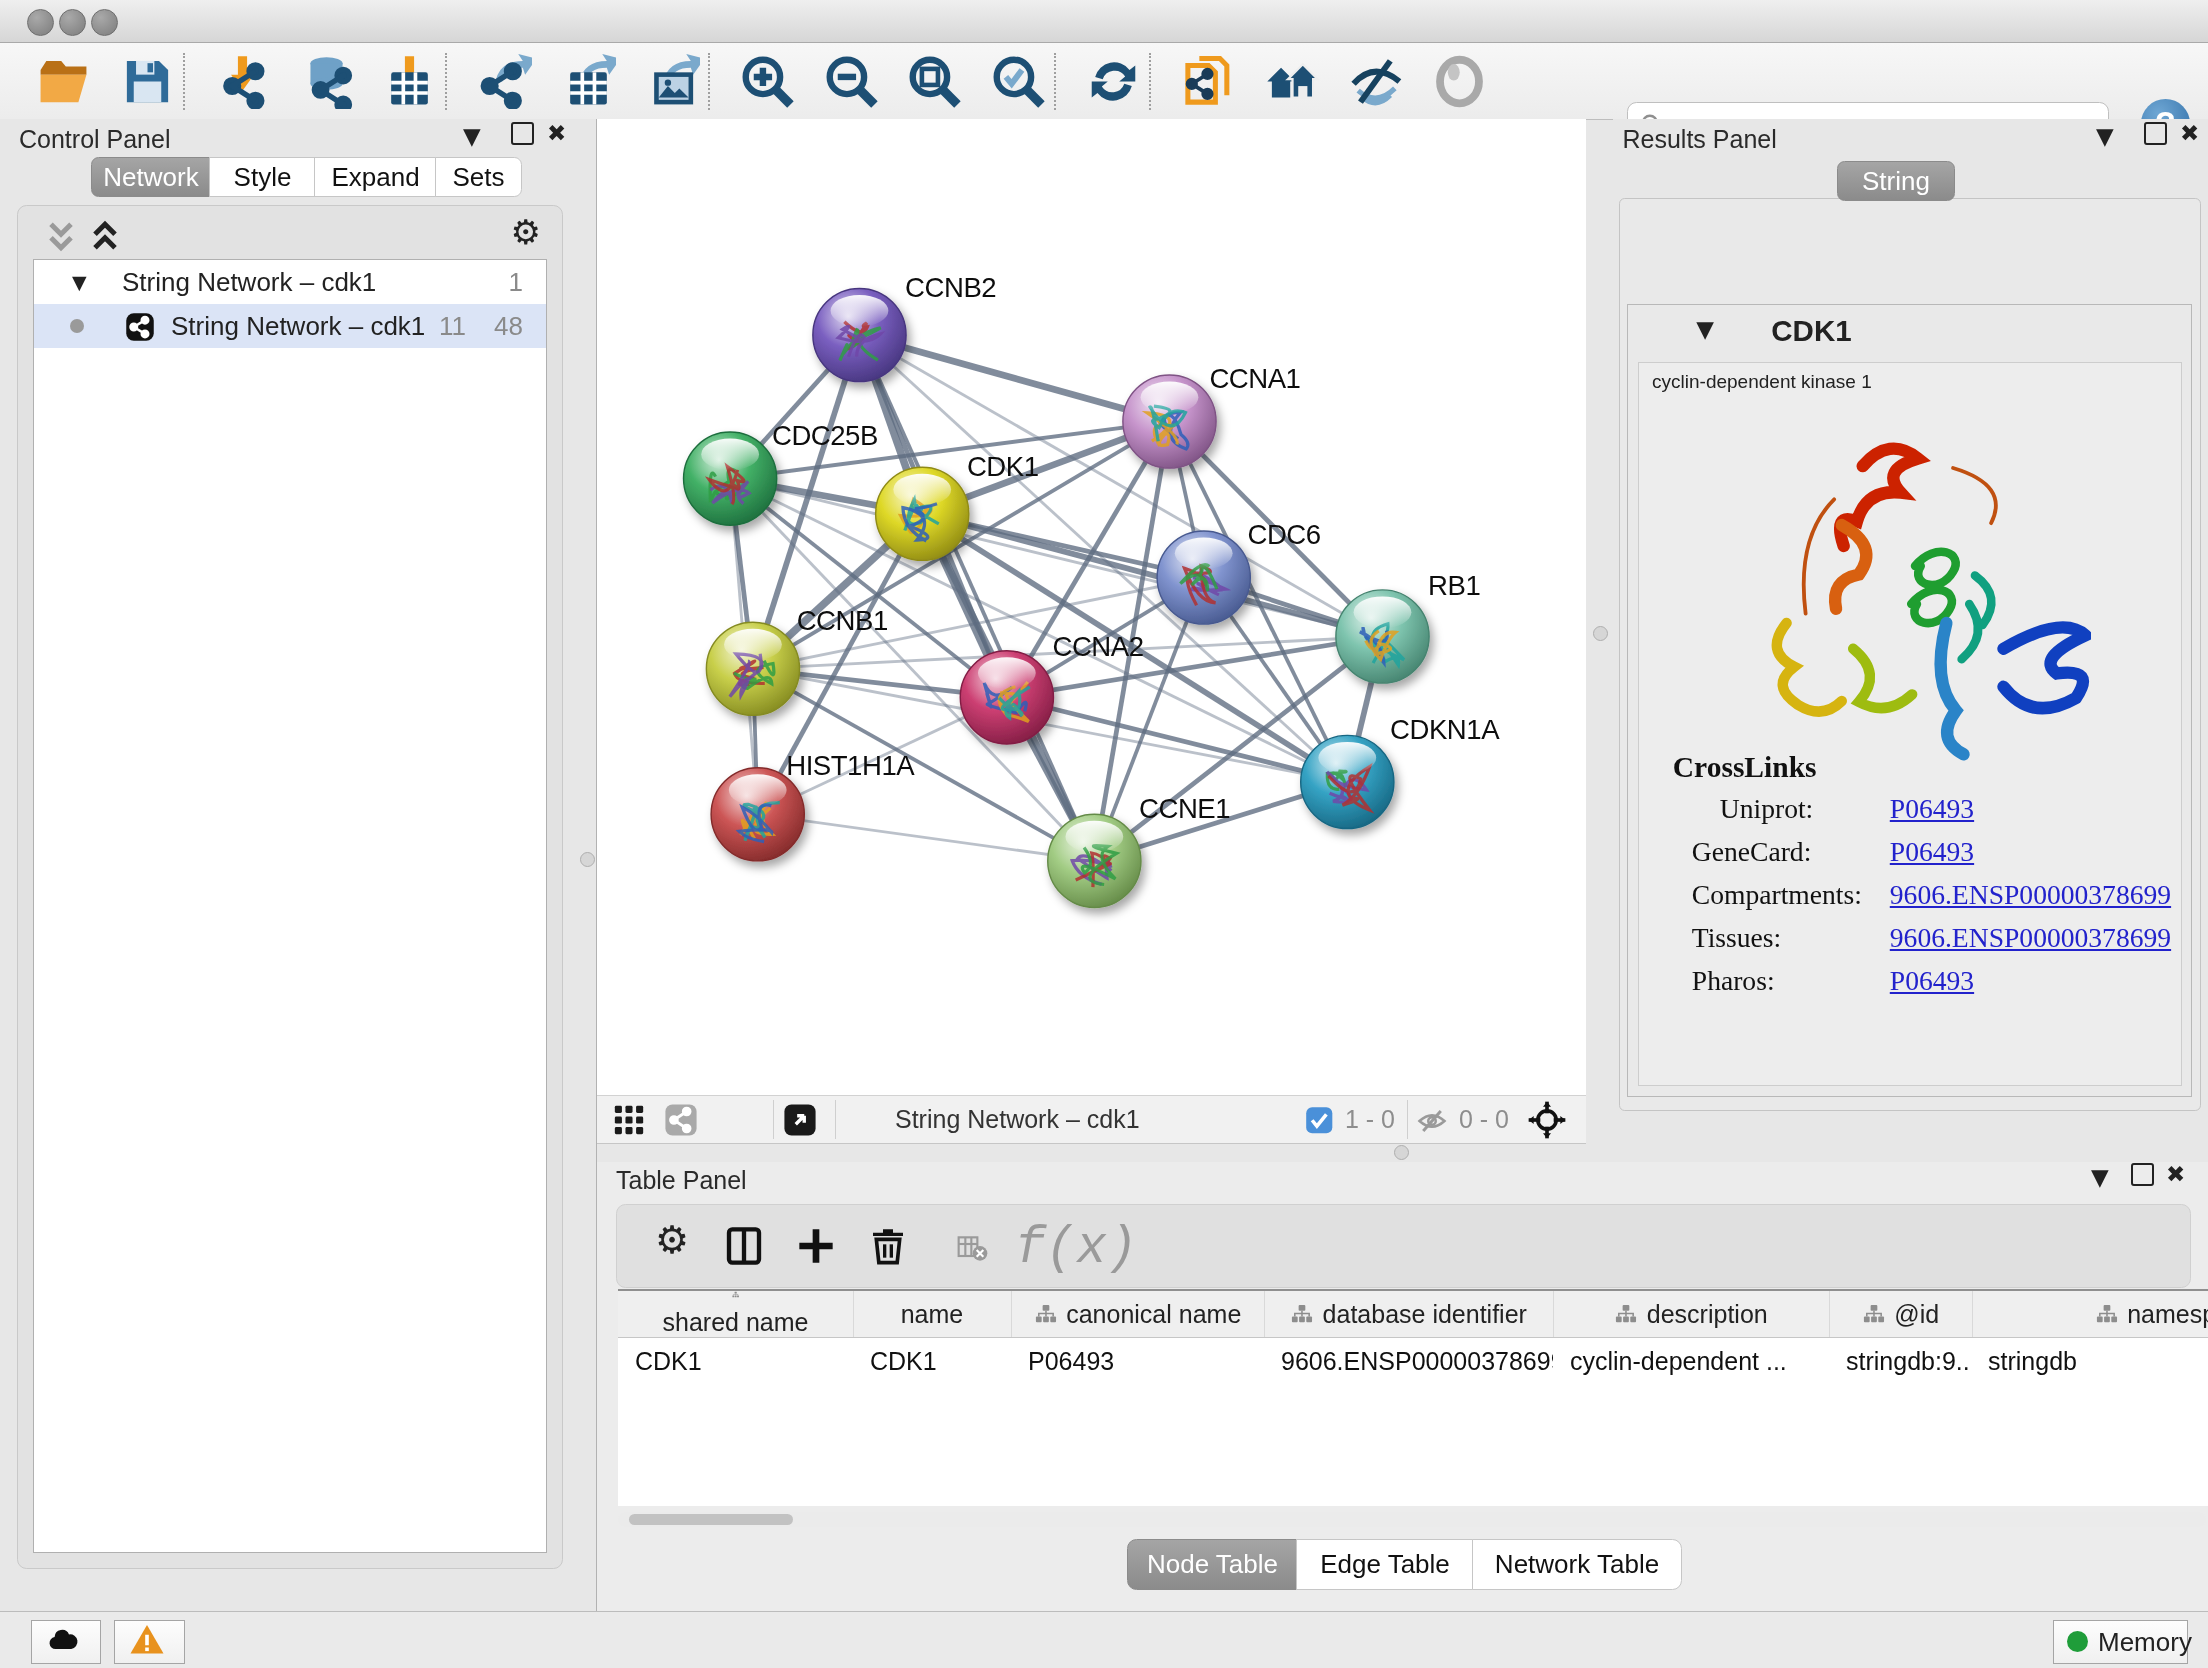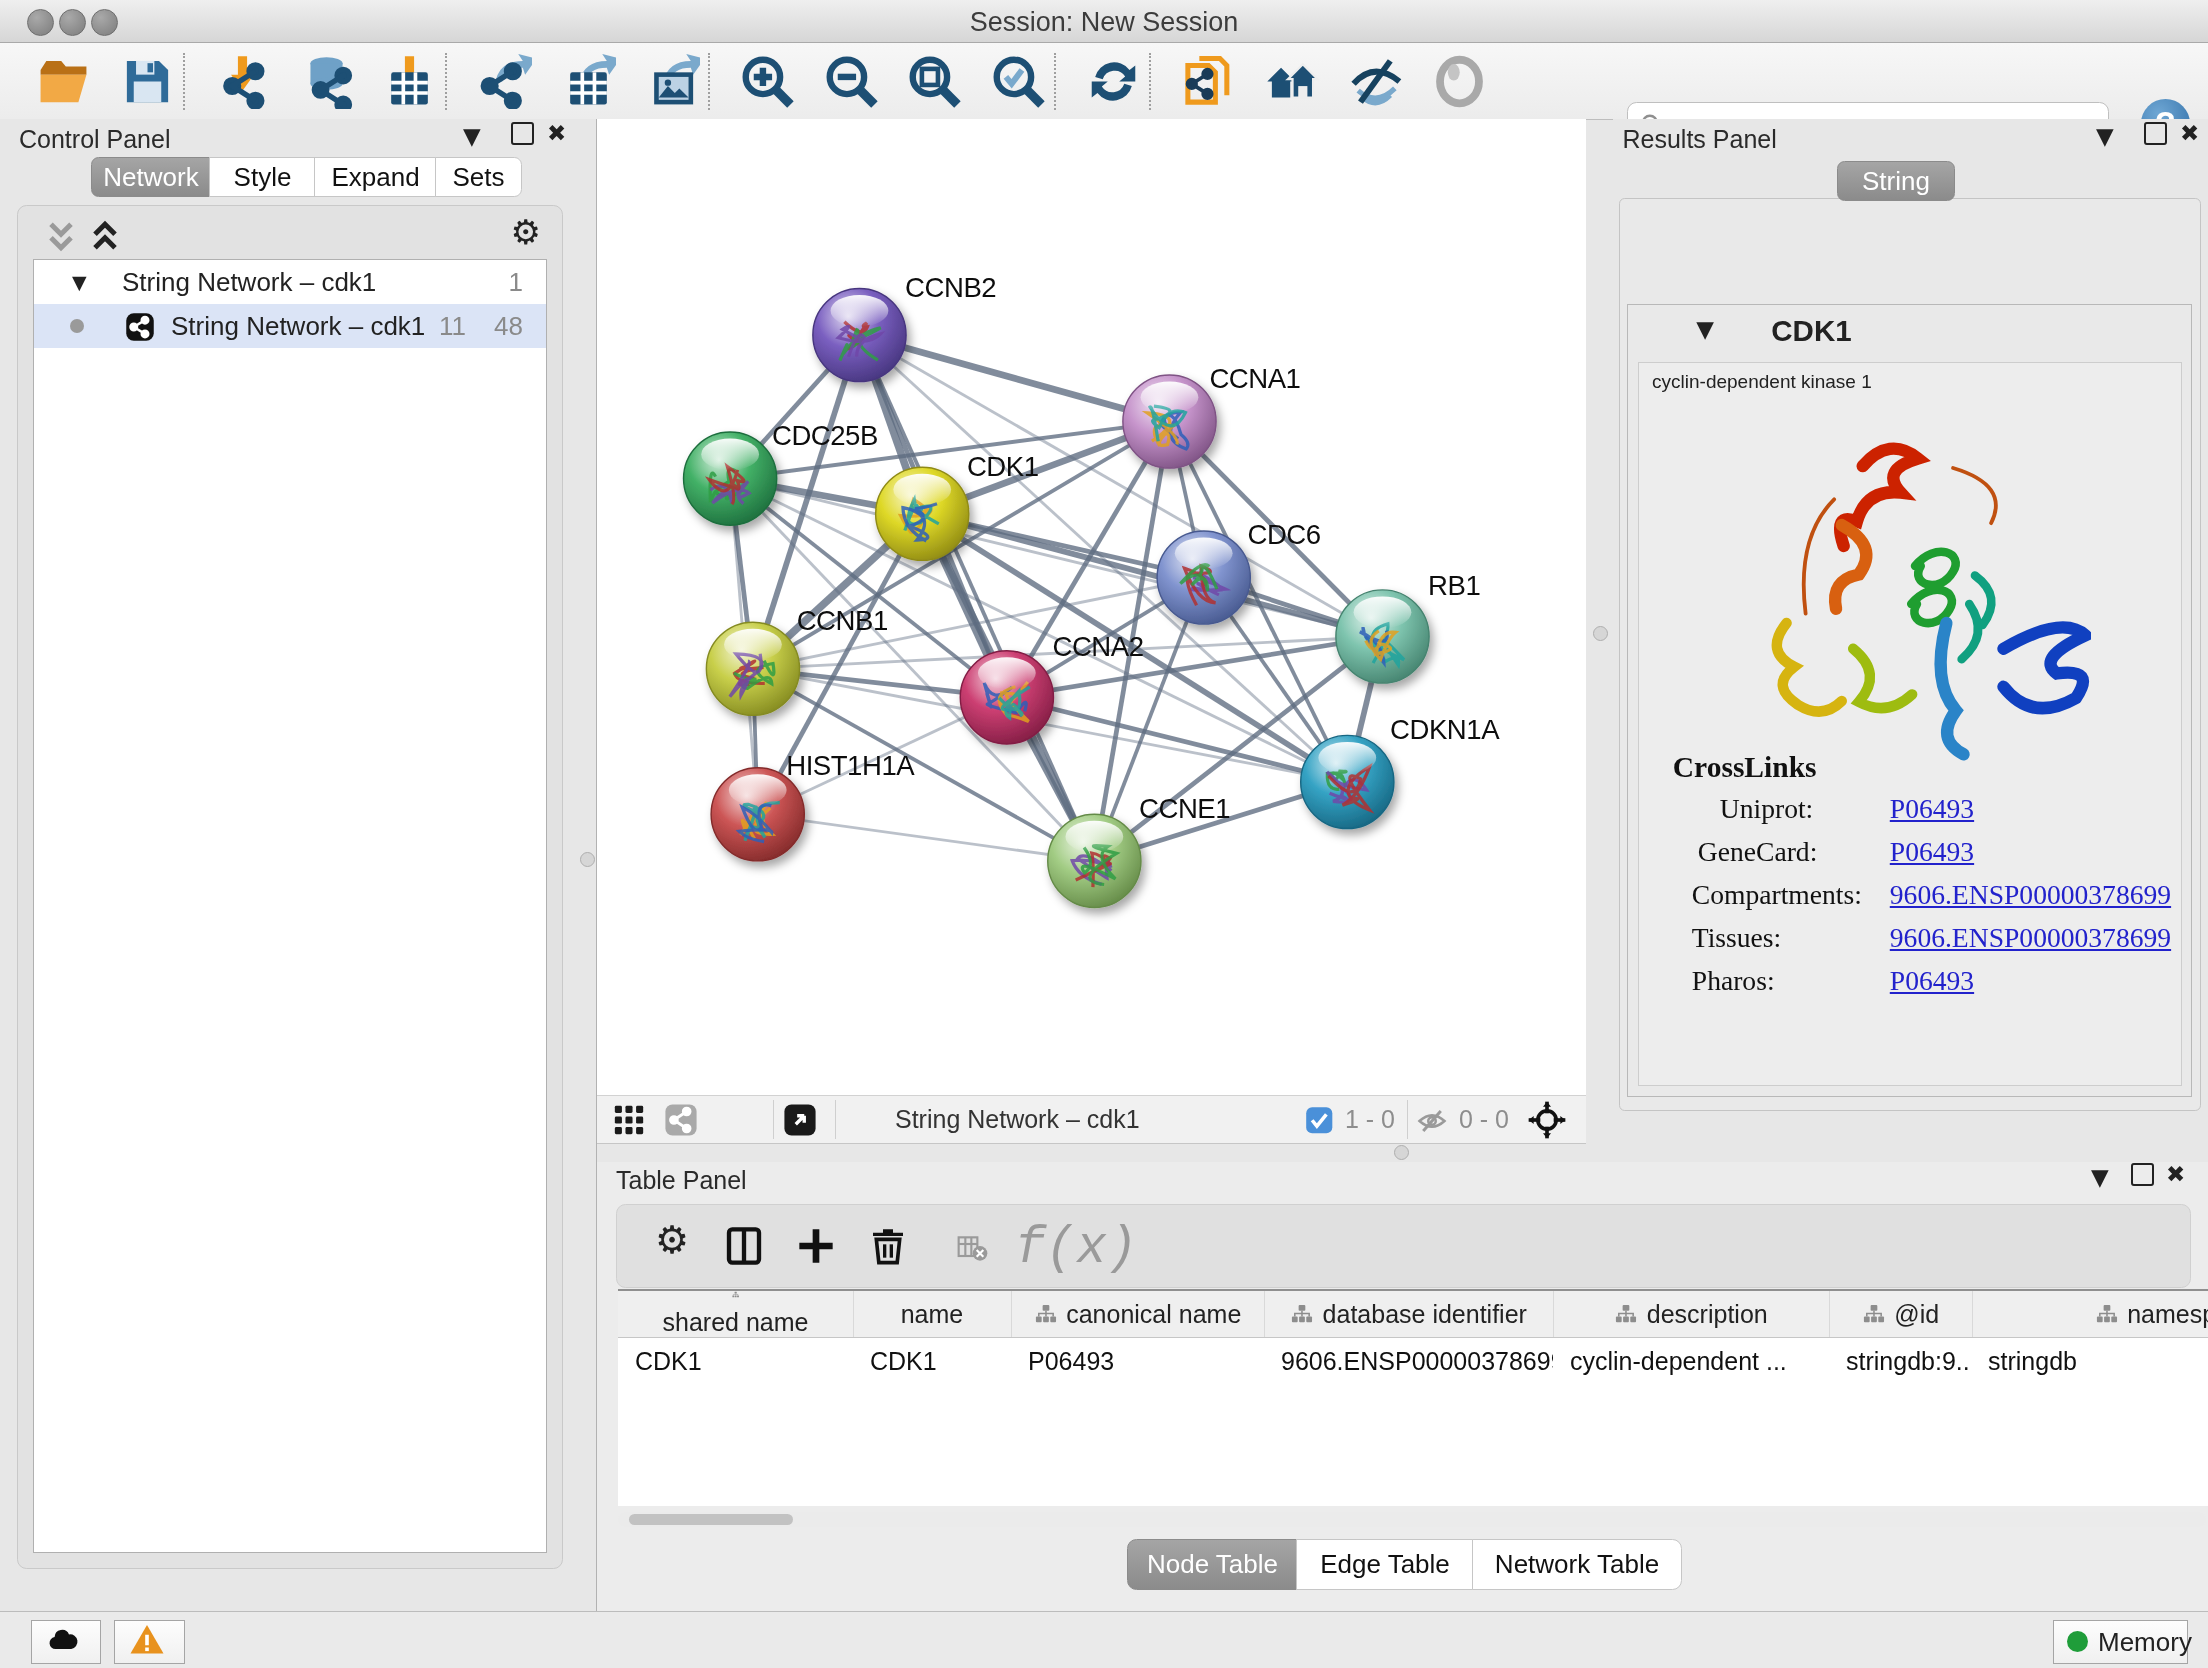--- a/index.html
+++ b/index.html
@@ -95,21 +95,20 @@
   .sb-btn{position:absolute;top:7.6px;height:42px;background:linear-gradient(#fdfdfd,#f0f0f0);
     border:1.9px solid #a5a5a5;cursor:pointer;}
 </style>
 </head>
 <body>
 
 <div id="titlebar">
   <div class="tl" style="left:27px"></div>
   <div class="tl" style="left:59px"></div>
   <div class="tl" style="left:91px"></div>
-  <div id="win-title">Session: New Session</div>
 </div>
 
 <div id="toolbar">
   <div id="tb-icons">
       <div class="tb-icon" style="left: 36px;"><svg viewBox="0 0 24 24">
           <path d="M2 7l2.5-4H11l2 2.5h9V9H2z" fill="#b97016"></path>
           <path d="M2 9h20l-3.5 12H2z" fill="#f2a945"></path>
         </svg></div>
       <div class="tb-icon" style="left: 120px;"><svg viewBox="0 0 24 24">
           <path d="M3 3h14l4 4v14H3z" fill="#2f6b99"></path>
@@ -621,21 +620,21 @@
             <path d="M120 95 q-40 40 -30 120 m195 -95 q20 -40 -40 -58" stroke="#c05010" stroke-width="4"></path>
           </g>
         </svg>
         <div class="xl" style="position:absolute;left:34px;top:388px;font-weight:bold;font-size:29.5px">CrossLinks</div>
         <div id="xlinks" style="position:absolute;left:53px;top:430px;right:9.5px">
             <div style="position: relative; height: 43px;">
               <span class="xl" style="position: absolute; left: 0px; margin-left: 28px;">Uniprot:</span>
               <span class="xl xl-link" style="position: absolute; left: 198px;">P06493</span>
             </div>
             <div style="position: relative; height: 43px;">
-              <span class="xl" style="position: absolute; left: 6px;">GeneCard:</span>
+              <span class="xl" style="position: absolute; left: 0px;">GeneCard:</span>
               <span class="xl xl-link" style="position: absolute; left: 198px;">P06493</span>
             </div>
             <div style="position: relative; height: 43px;">
               <span class="xl" style="position: absolute; left: 0px;">Compartments:</span>
               <span class="xl xl-link" style="position: absolute; left: 198px;">9606.ENSP00000378699</span>
             </div>
             <div style="position: relative; height: 43px;">
               <span class="xl" style="position: absolute; left: 0px;">Tissues:</span>
               <span class="xl xl-link" style="position: absolute; left: 198px;">9606.ENSP00000378699</span>
             </div>

